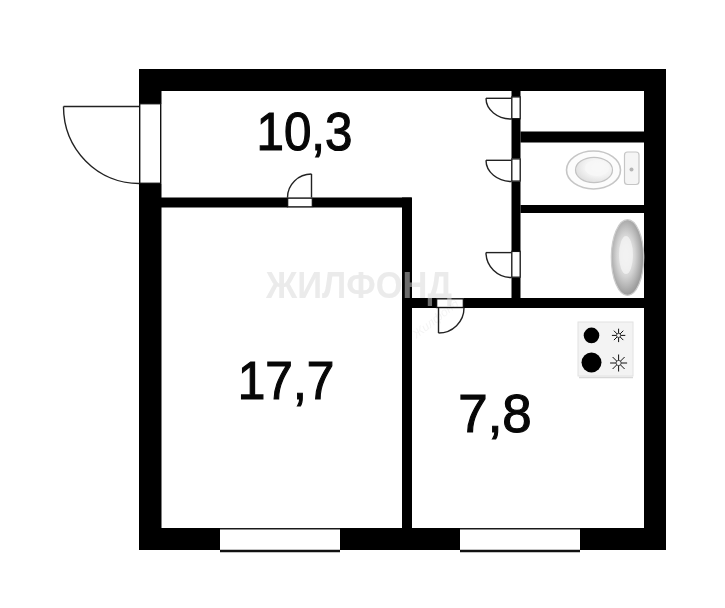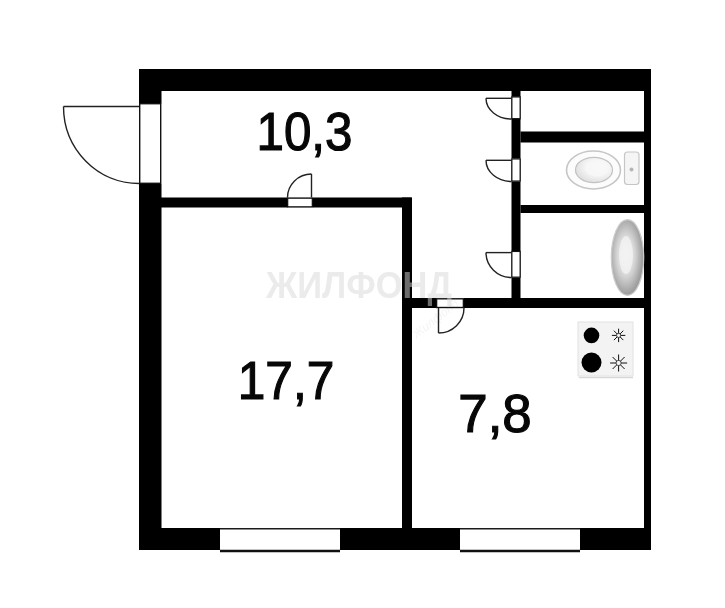--- a/index.html
+++ b/index.html
@@ -1,16 +1,16 @@
 <!DOCTYPE html>
 <html><head>
 <meta charset="utf-8">
 <style>
   html,body{margin:0;padding:0;background:#ffffff;}
-  #stage{position:relative;width:651px;height:608px;background:#ffffff;overflow:hidden;}
+  #stage{position:relative;width:725px;height:608px;background:#ffffff;overflow:hidden;}
   svg{display:block;}
   text{font-family:"Liberation Sans", sans-serif;}
 </style>
 </head>
 <body>
 <div id="stage">
 <svg width="725" height="608" viewBox="0 0 725 608" xmlns="http://www.w3.org/2000/svg">
 <defs>
   <radialGradient id="tubg" cx="0.45" cy="0.47" r="0.56">
     <stop offset="0" stop-color="#f2f2f2"></stop>

